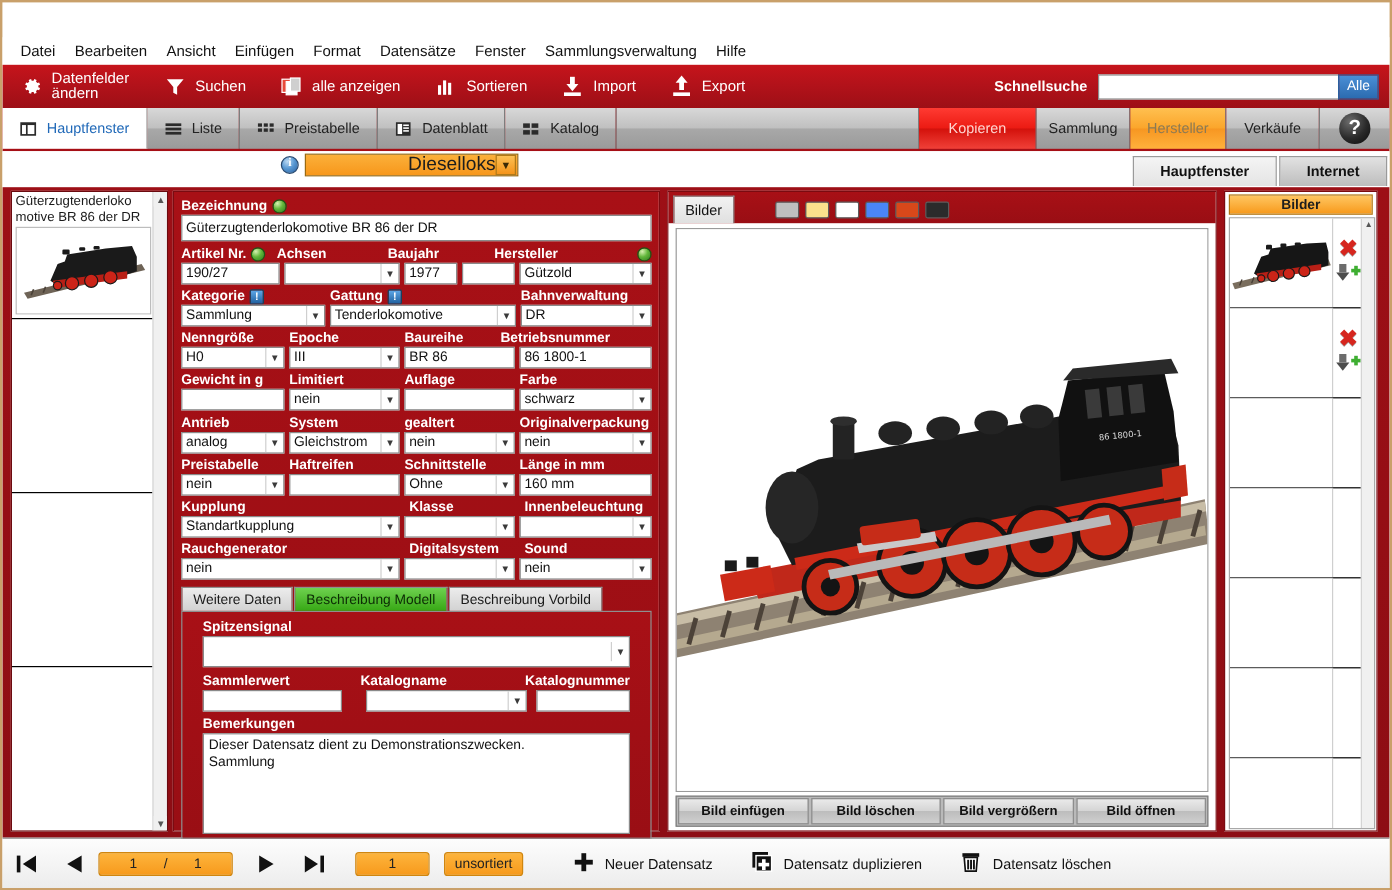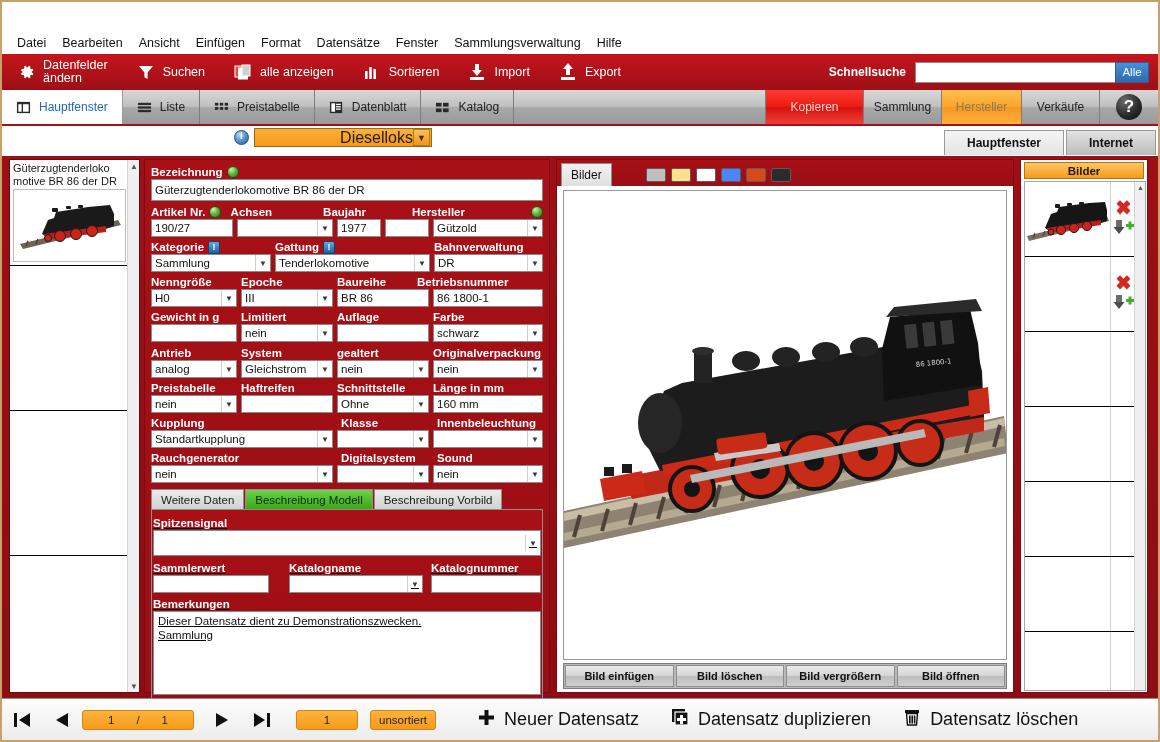--- a/index.html
+++ b/index.html
@@ -268,23 +268,22 @@
     background:linear-gradient(180deg,#ececec,#d2d2d2);
     border:1px solid #8f8f8f; border-bottom:none;
     margin-right:1px;
   }
   .ftab.active {
     background:linear-gradient(180deg,#6ed14f,#37a815);
     color:#0c2c05; font-weight:normal;
   }
   .tabpane {
     background:#ffffff; border:1px solid #8f8f8f;
-    height:198px; padding:6px 1px;
+    height:198px; padding:6px 17px;
     background:linear-gradient(180deg,#a81016 0%,#990e14 100%);
-    text-decoration:underline;
   }
   .bemarea {
     background:#ffffff; border:1px solid #8a8a8a;
     height:84px; font-size:11.5px; color:#111; padding:2px 4px;
     line-height:14px; overflow:hidden;
   }
 
   
   .imgpanel {
     position:absolute; left:554px; top:3px; width:458px; height:534px;
@@ -376,21 +375,21 @@
     display:flex; align-items:center; justify-content:center;
     font-size:11.5px; color:#222; margin-left:14px;
   }
   .sortbox {
     height:20px; padding:0 8px; background:linear-gradient(180deg,#fdb43c,#f79a1c);
     border:1px solid #d0860f; border-radius:3px;
     display:flex; align-items:center; font-size:11.5px; color:#222; margin-left:12px;
   }
   .bbtn {
     display:flex; align-items:center; gap:9px; height:42px; padding:0 16px;
-    font-size:18px; color:#111; cursor:default;
+    font-size:12px; color:#111; cursor:default;
   }
 </style>
 </head>
 <body>
 
 <div class="app">
 
 
   <div class="menubar">
     <div class="mi">Datei</div>

